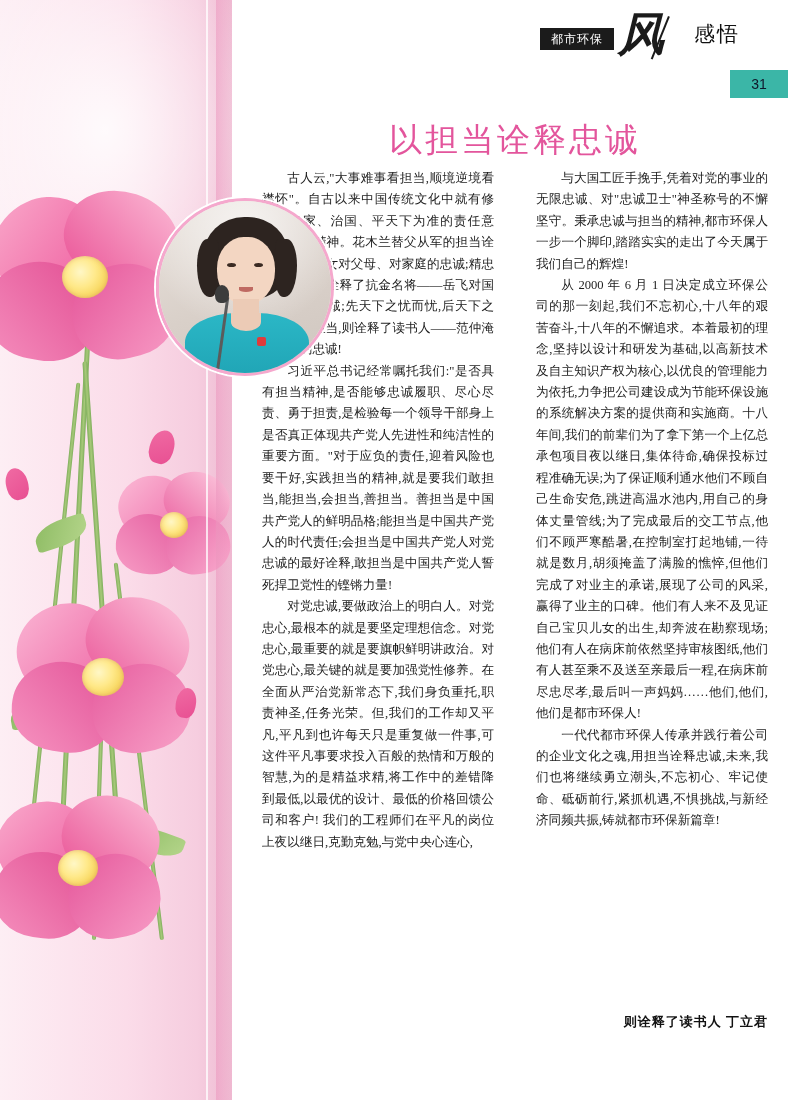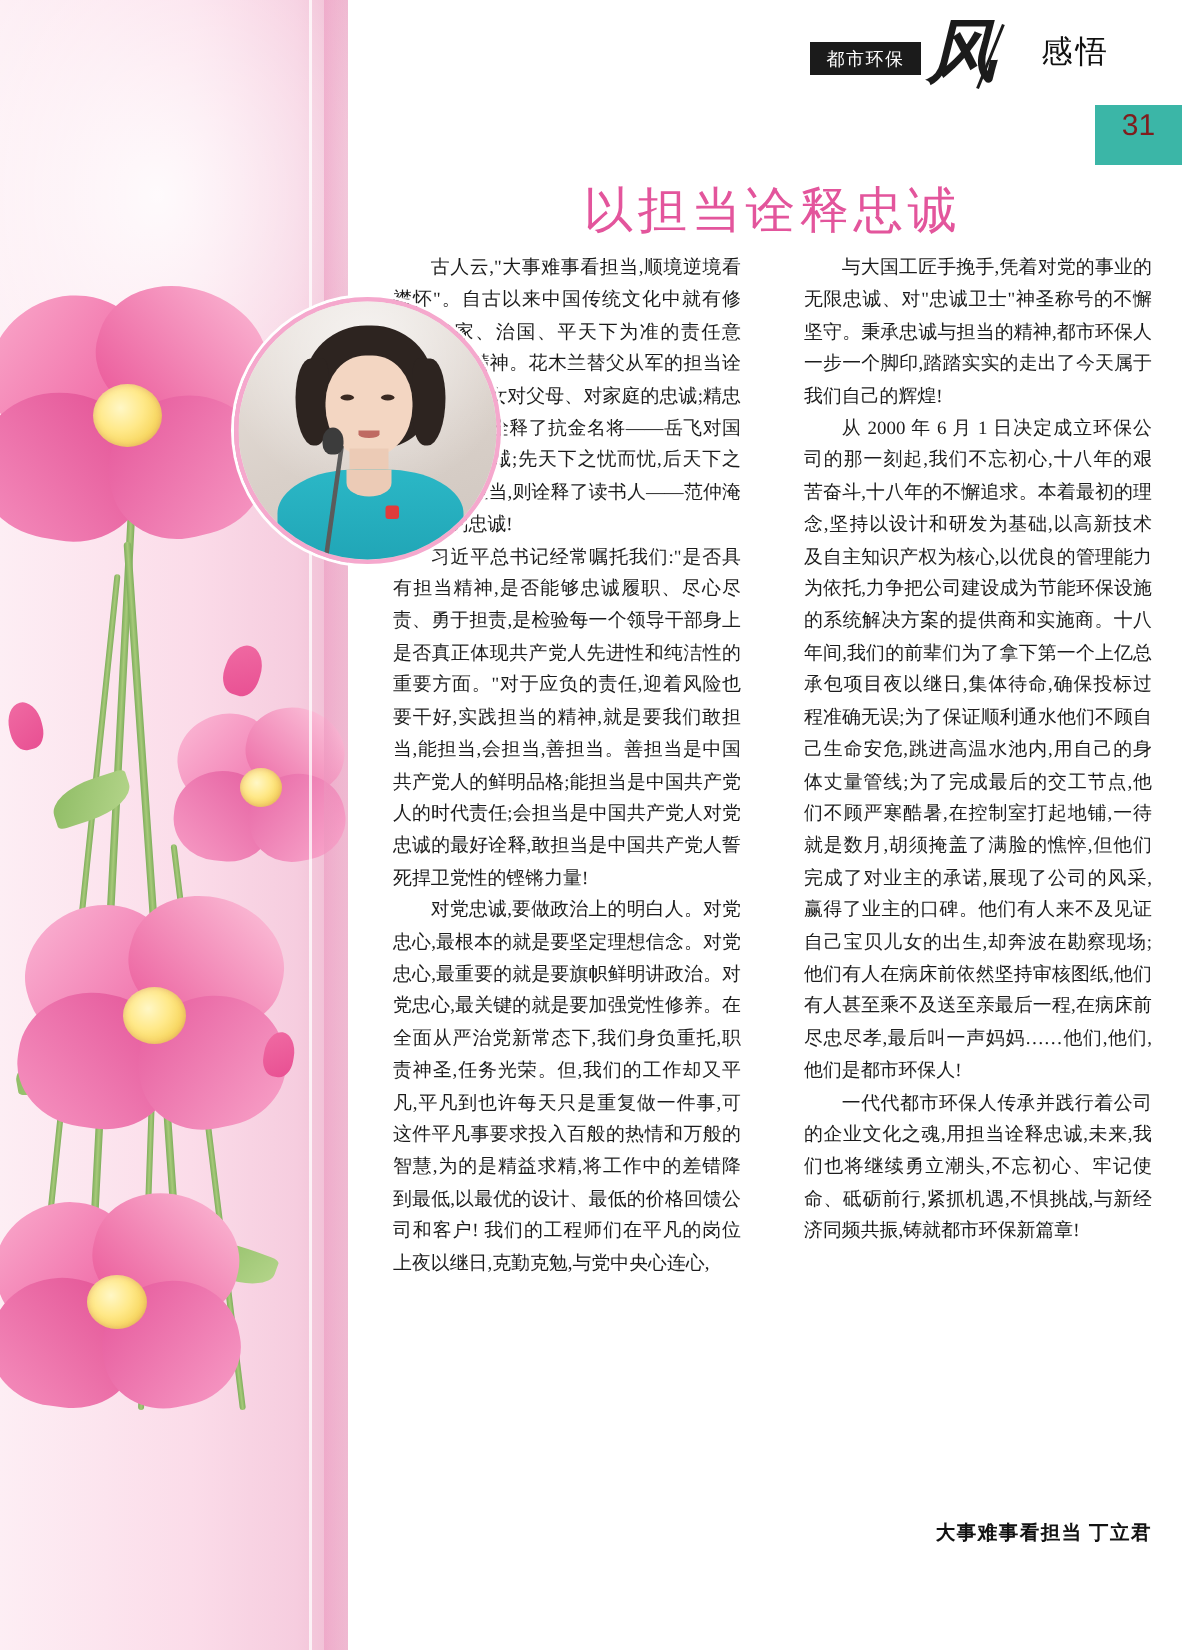--- a/index.html
+++ b/index.html
@@ -149,25 +149,25 @@
     font-size: 21px;
     font-weight: 400;
     color: #111111;
     letter-spacing: 2px;
   }
   .page-number-tab {
     position: absolute;
     left: 730px;
     top: 70px;
     width: 58px;
-    height: 40px;
+    height: 28px;
     background: #3bb6a7;
-    color: #7f1d1d;
+    color: #0f172a;
     font-family: "Liberation Sans", sans-serif;
-    font-size: 20px;
+    font-size: 14px;
     text-align: center;
     line-height: 28px;
   }
 
   
   .article-title {
     position: absolute;
     left: 262px;
     top: 118px;
     width: 506px;
@@ -440,15 +440,15 @@
     <div class="p-eye r"></div>
     <div class="p-mouth"></div>
     <div class="p-neck"></div>
     <div class="p-body"></div>
     <div class="p-collar"></div>
     <div class="p-badge"></div>
     <div class="p-mic-stand"></div>
     <div class="p-mic-head"></div>
   </div>
 
-  <div class="signature">大事难事看担当  丁立君</div>
+  <div class="signature">则诠释了读书人  丁立君</div>
 
 </div>
 
 </body></html>

